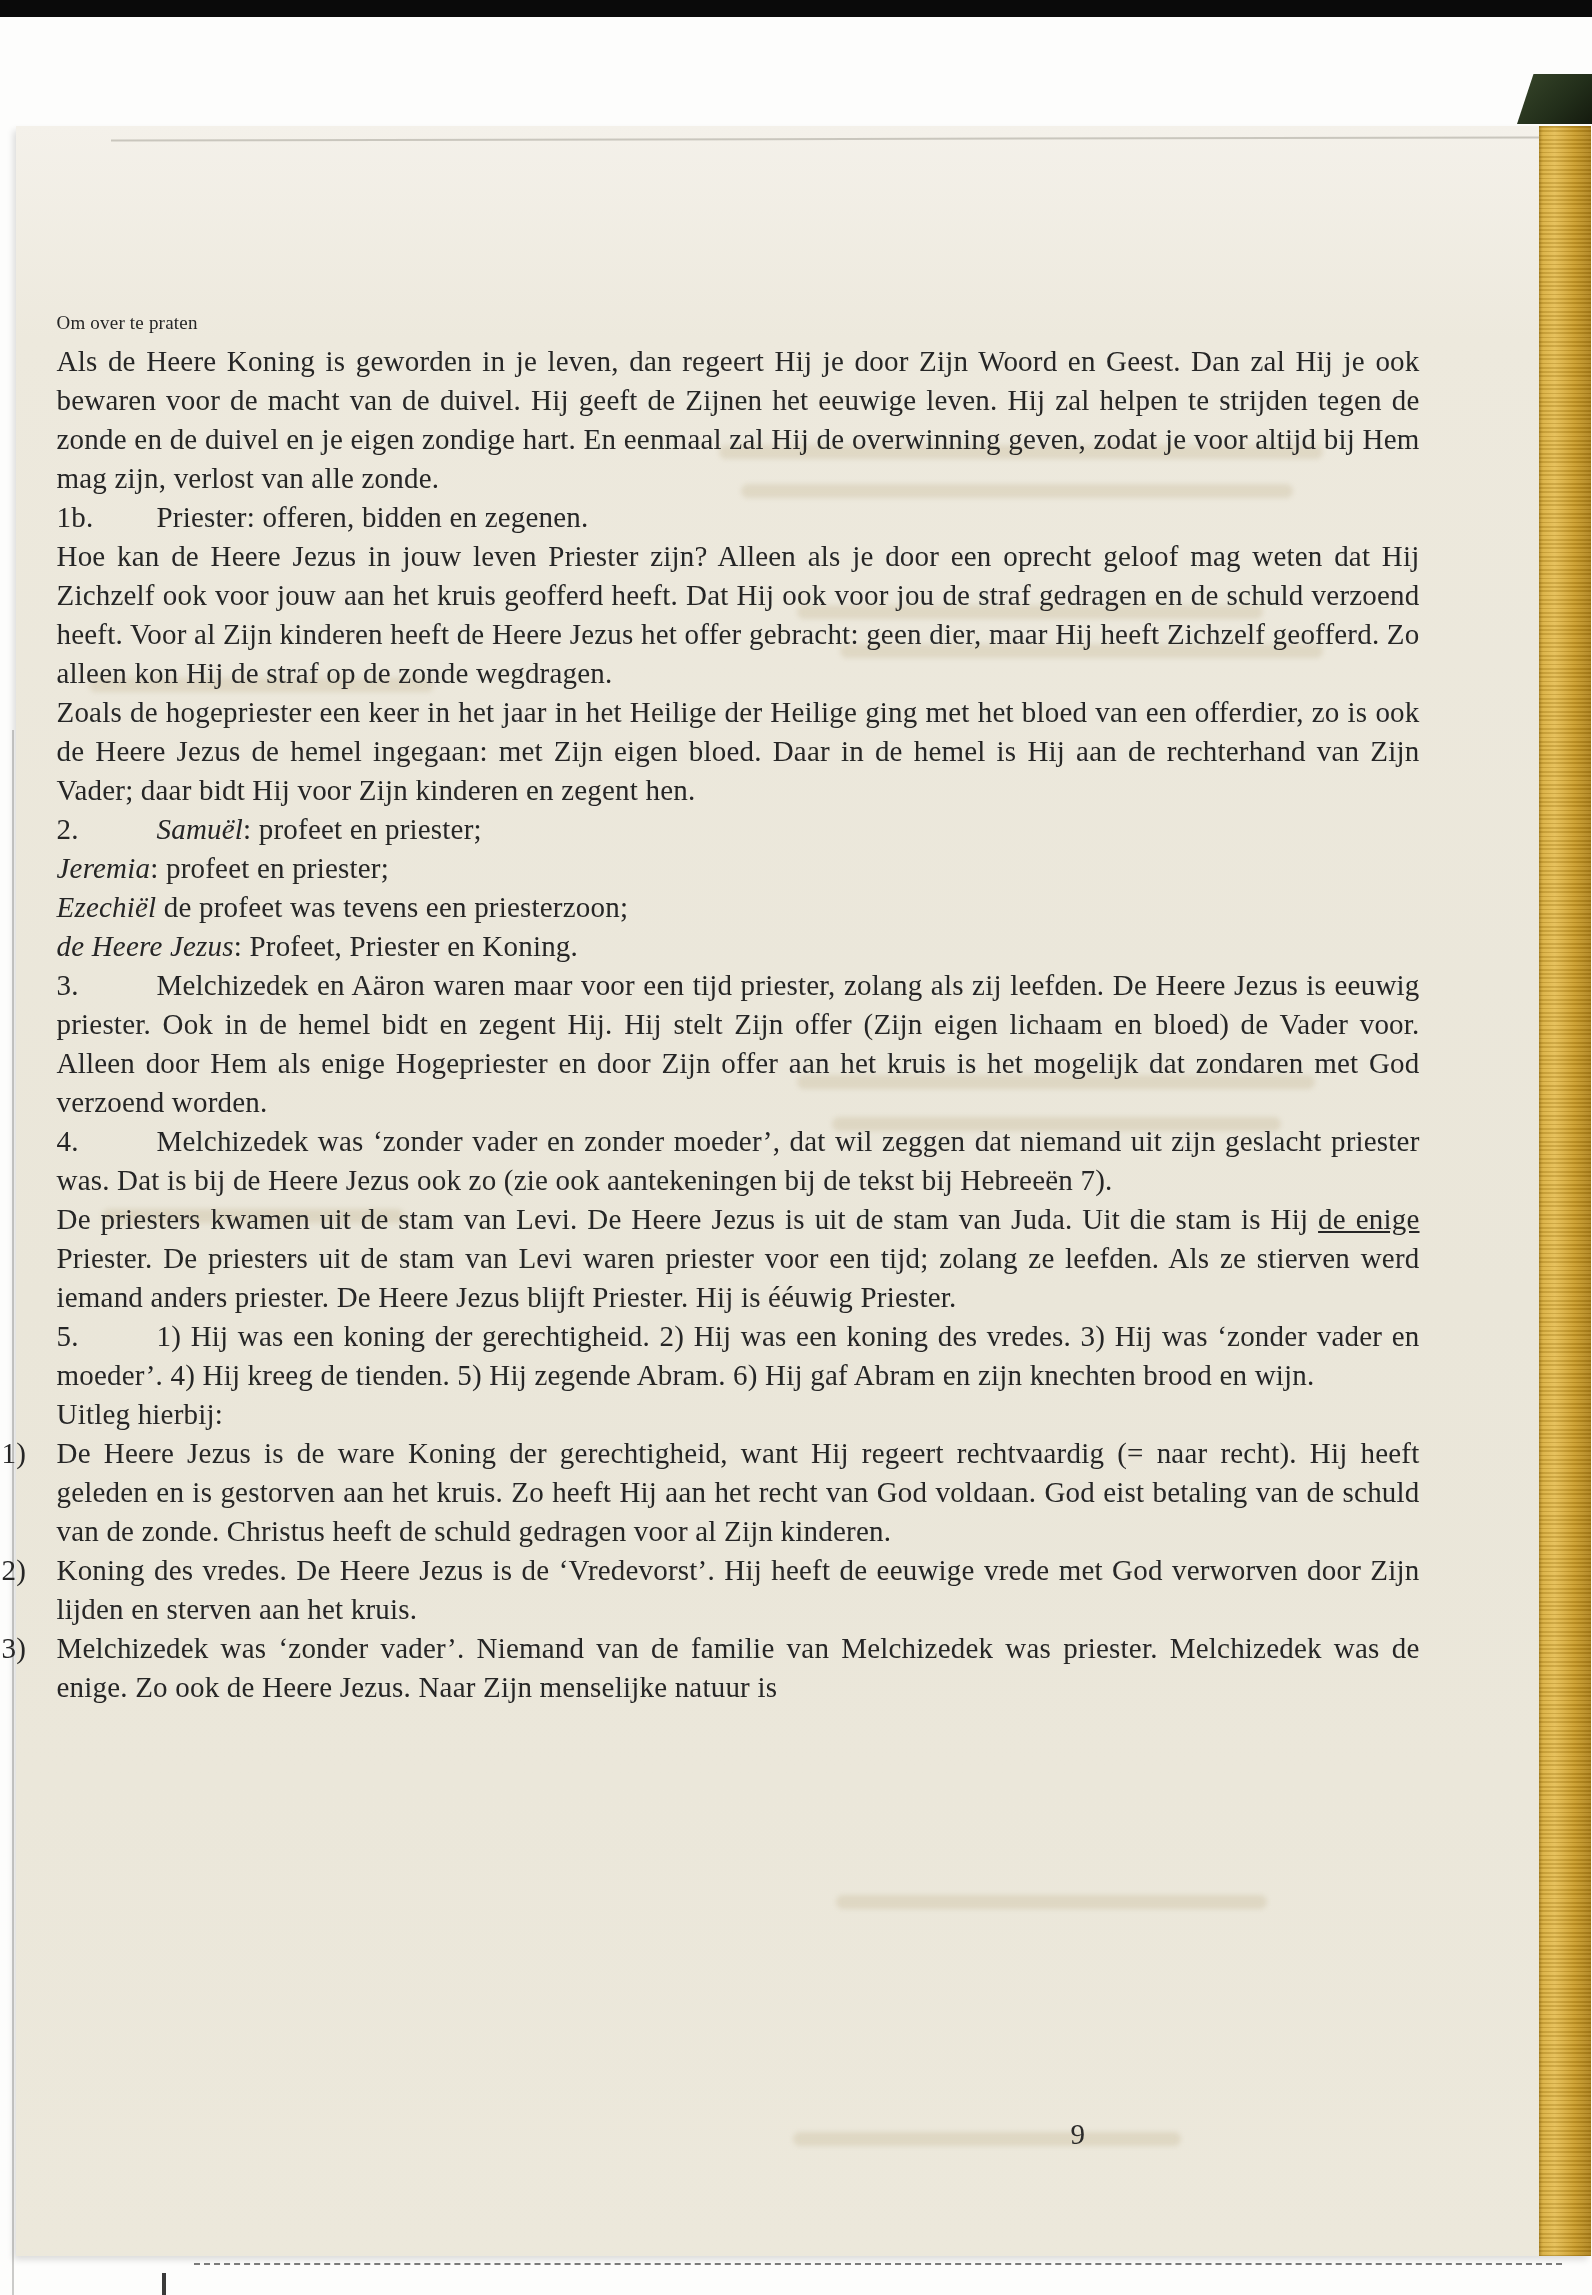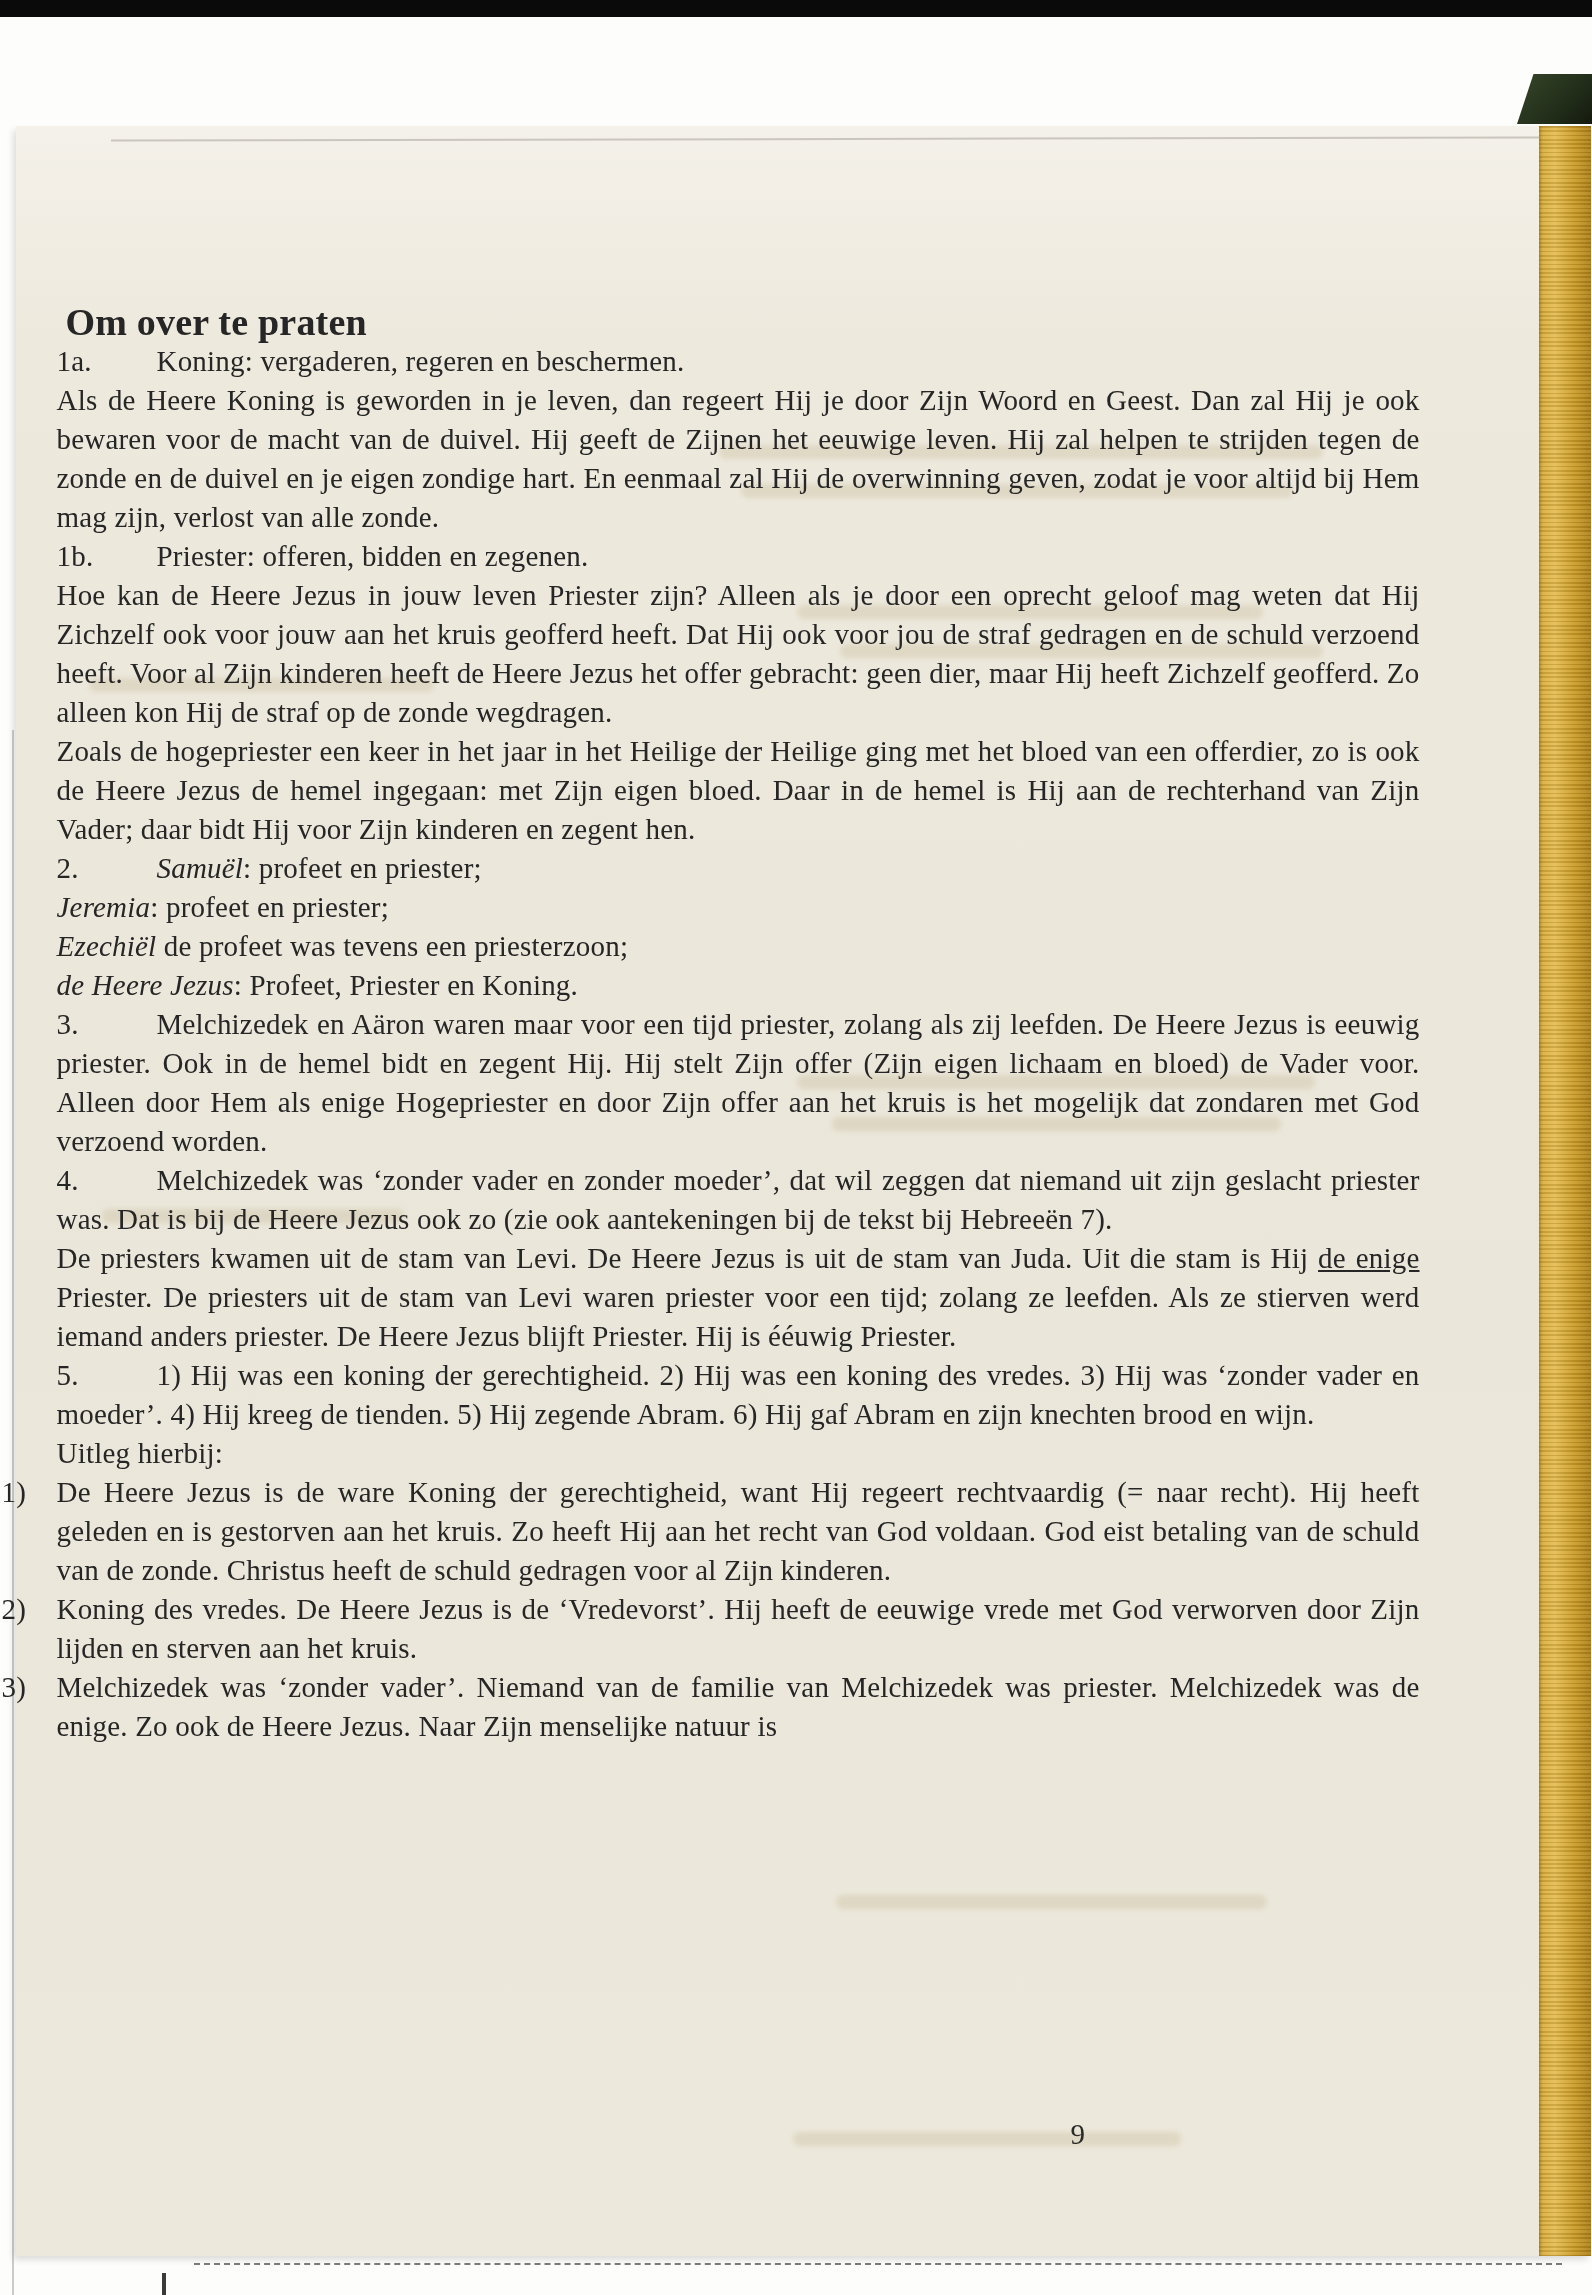--- a/index.html
+++ b/index.html
@@ -37,21 +37,21 @@
   .smudge{
     position:absolute;height:14px;background:rgba(178,158,112,0.22);
     filter:blur(2.6px);border-radius:7px;
   }
   .text{
     position:absolute;left:41px;top:177px;width:1363px;
     font-size:29px;line-height:39px;color:#262626;
     letter-spacing:0.2px;
   }
   .text p,.text h1{margin:0;padding:0;}
-  h1.heading{font-size:38px;font-weight:bold;margin-left:9px;}
+  h1.heading{font-size:19px;font-weight:normal;}
   .just{text-align:justify;}
   .lbl{display:inline-block;width:100px;}
   .ind{padding-left:100px;}
   .hang{padding-left:55px;text-indent:-55px;}
   .lbl-sm{display:inline-block;width:55px;text-indent:0;}
   em{text-align:center;}
   .ul{text-decoration:underline;margin-top:44px;}
   .pagenum{
     position:absolute;left:1055px;top:1992px;
     font-size:29px;color:#2a2a2a;
@@ -83,21 +83,20 @@
   <div class="smudge" style="left:781px;top:949px;width:518px;"></div>
   <div class="smudge" style="left:816px;top:991px;width:449px;"></div>
   <div class="smudge" style="left:86px;top:1083px;width:302px;"></div>
   <div class="smudge" style="left:820px;top:1769px;width:431px;"></div>
   <div class="smudge" style="left:777px;top:2006px;width:388px;"></div>
 
   <div class="text">
 
     <h1 class="heading">Om over te praten</h1>
 
-    <p><span class="lbl">1a.</span><span>Koning: vergaderen, regeren en beschermen.</span></p>
 
     <p class="just">Als de Heere Koning is geworden in je leven, dan regeert Hij je door Zijn Woord en Geest. Dan zal Hij je ook bewaren voor de macht van de duivel. Hij geeft de Zijnen het eeuwige leven. Hij zal helpen te strijden tegen de zonde en de duivel en je eigen zondige hart. En eenmaal zal Hij de overwinning geven, zodat je voor altijd bij Hem mag zijn, verlost van alle zonde.</p>
 
     <p><span class="lbl">1b.</span><span>Priester: offeren, bidden en zegenen.</span></p>
 
     <p class="just">Hoe kan de Heere Jezus in jouw leven Priester zijn? Alleen als je door een oprecht geloof mag weten dat Hij Zichzelf ook voor jouw aan het kruis geofferd heeft. Dat Hij ook voor jou de straf gedragen en de schuld verzoend heeft. Voor al Zijn kinderen heeft de Heere Jezus het offer gebracht: geen dier, maar Hij heeft Zichzelf geofferd. Zo alleen kon Hij de straf op de zonde wegdragen.</p>
     <p class="just">Zoals de hogepriester een keer in het jaar in het Heilige der Heilige ging met het bloed van een offerdier, zo is ook de Heere Jezus de hemel ingegaan: met Zijn eigen bloed. Daar in de hemel is Hij aan de rechterhand van Zijn Vader; daar bidt Hij voor Zijn kinderen en zegent hen.</p>
 
     <p><span class="lbl">2.</span><em>Samuël</em><span>: profeet en priester;</span></p>
     <p class="ind"><em>Jeremia</em><span>: profeet en priester;</span></p>

